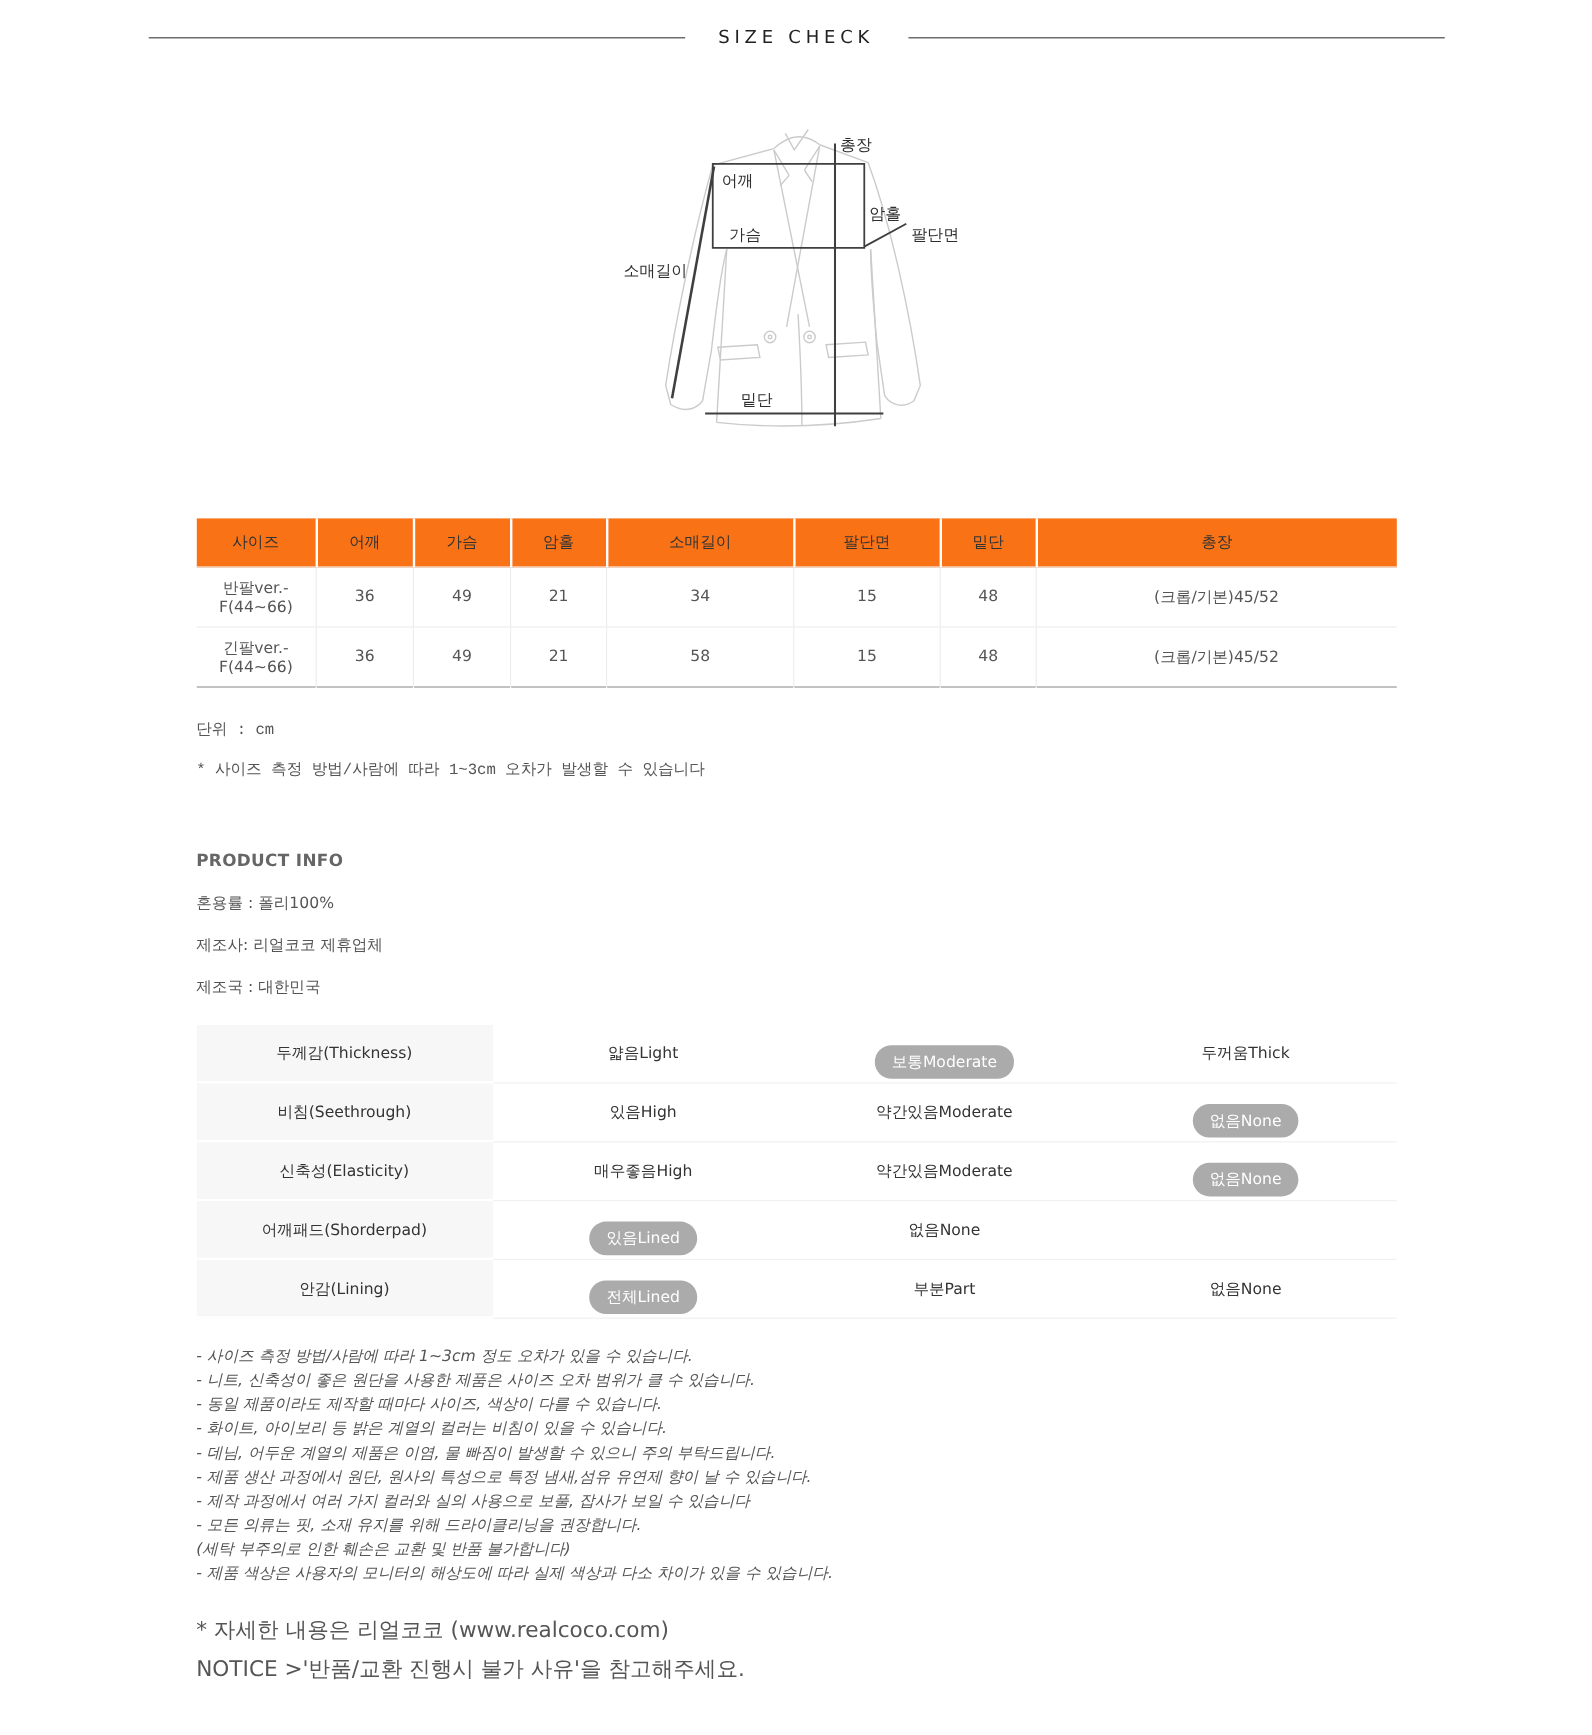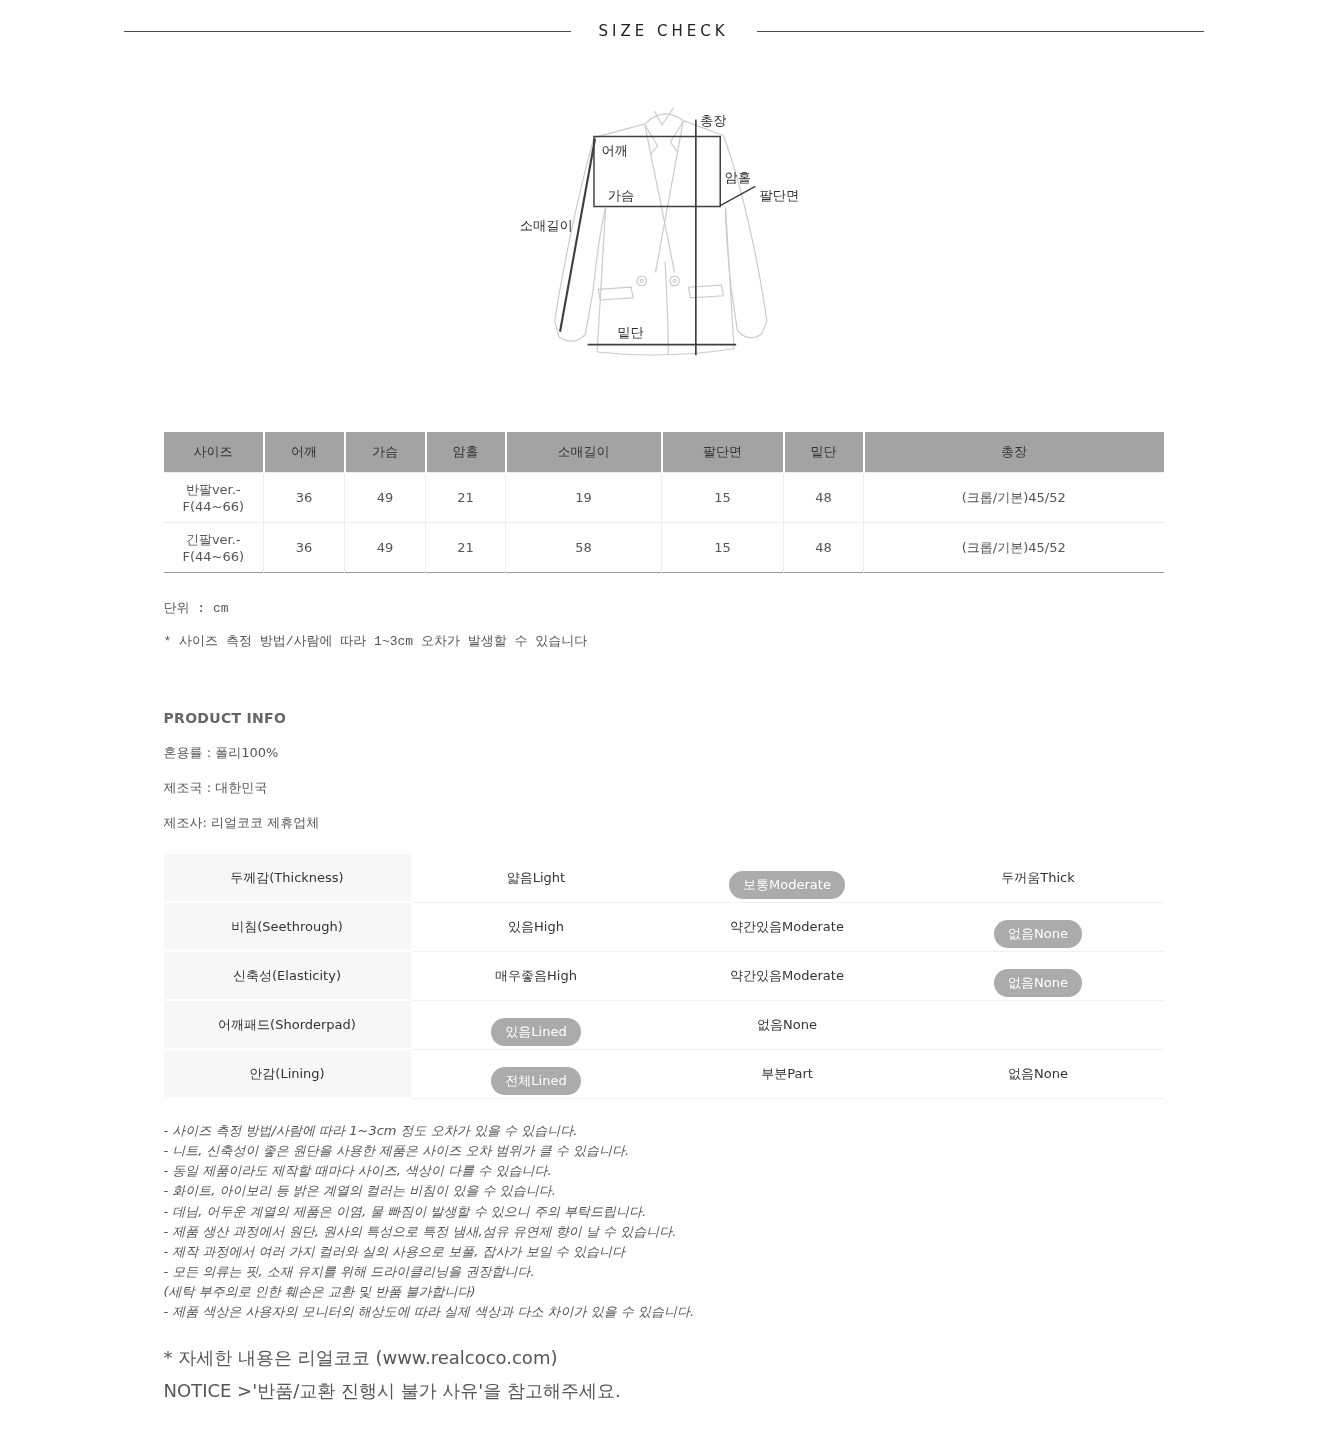--- a/index.html
+++ b/index.html
@@ -30,21 +30,21 @@
   .svg-label { font-size: 12.5px; fill: #2e2e2e; font-family: "DejaVu Sans", sans-serif; }
 
   
   .size-table-wrap { margin-top: 62px; }
   table.size-table {
     width: 100%; border-collapse: collapse; table-layout: fixed;
     border-bottom: 1px solid #9a9a9a;
     font-size: 13px;
   }
   table.size-table th {
-    background: #a3a3a3; color: #333; font-weight: 500;
+    background: #f97316; color: #333; font-weight: 500;
     padding: 11px 4px; border-left: 2px solid #fff;
   }
   table.size-table th:first-child { border-left: none; }
   table.size-table td {
     color: #555; text-align: center; padding: 8px 6px;
     border-top: 1px solid #ededed; border-left: 1px solid #ededed;
   }
   table.size-table td:first-child { border-left: none; }
 
   .size-notes { margin-top: 26px; font-size: 13px; color: #555; font-family: Liberation Mono, monospace; }
@@ -163,21 +163,21 @@
             <th>밑단</th>
             <th>총장</th>
           </tr>
         </thead>
         <tbody>
           <tr>
             <td>반팔ver.-F(44~66)</td>
             <td>36</td>
             <td>49</td>
             <td>21</td>
-            <td>19</td>
+            <td>34</td>
             <td>15</td>
             <td>48</td>
             <td>(크롭/기본)45/52</td>
           </tr>
           <tr>
             <td>긴팔ver.-F(44~66)</td>
             <td>36</td>
             <td>49</td>
             <td>21</td>
             <td>58</td>
@@ -190,22 +190,22 @@
     </div>
 
     <div class="size-notes">
       <p class="unit">단위 : cm</p>
       <p>* 사이즈 측정 방법/사람에 따라 1~3cm 오차가 발생할 수 있습니다</p>
     </div>
 
     <div class="product-info">
       <h3>PRODUCT INFO</h3>
       <p>혼용률 : 폴리100%</p>
+      <p>제조사: 리얼코코 제휴업체</p>
       <p>제조국 : 대한민국</p>
-      <p>제조사: 리얼코코 제휴업체</p>
     </div>
 
     <div class="attr-table">
 
       <div class="attr-row">
         <div class="attr-label">두께감(Thickness)</div>
         <div class="attr-options">
           <div class="attr-option"><span class="opt">얇음Light</span></div>
           <div class="attr-option"><span class="opt badge">보통Moderate</span></div>
           <div class="attr-option"><span class="opt">두꺼움Thick</span></div>

